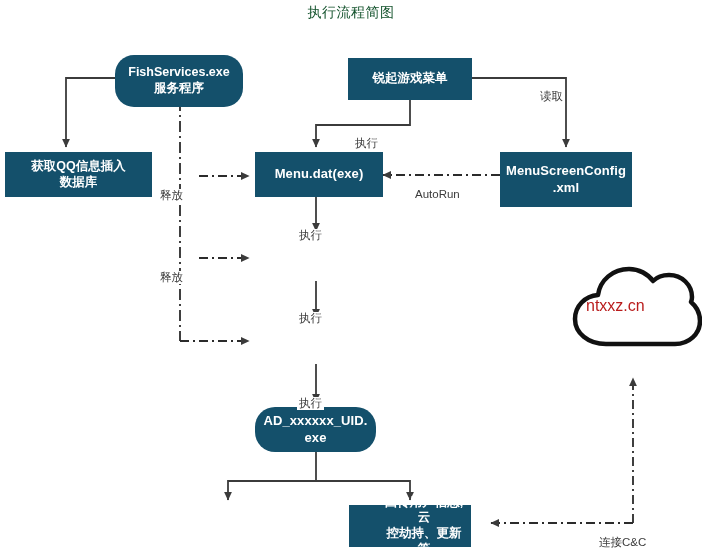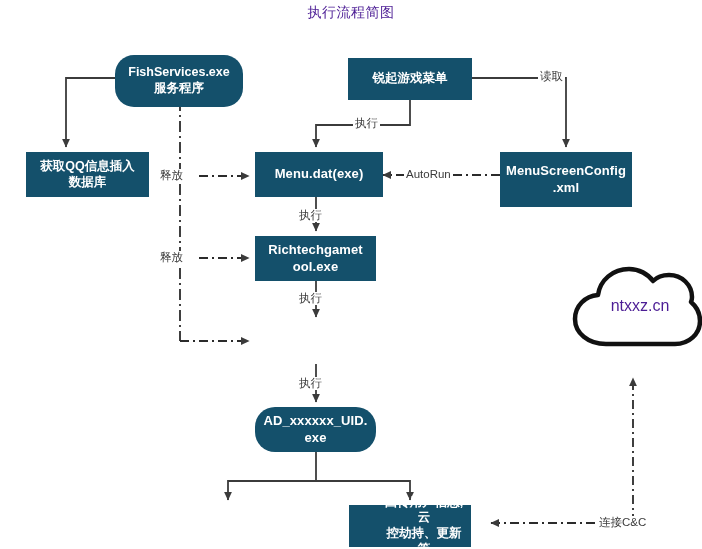--- a/index.html
+++ b/index.html
@@ -26,21 +26,21 @@
     width: 702px;
     height: 549px;
   }
   .title-text {
     position: absolute;
     left: 0;
     top: 4px;
     width: 702px;
     text-align: center;
     font-size: 14px;
-    color: #4c1d95;
+    color: #14532d;
     letter-spacing: 0.5px;
   }
   .node {
     position: absolute;
     background: #14506b;
     color: #ffffff;
     display: flex;
     align-items: center;
     justify-content: center;
     text-align: center;
@@ -66,27 +66,28 @@
     font-weight: bold;
   }
   .edge-label {
     position: absolute;
     font-size: 11.5px;
     color: #3b3b3b;
     background: #ffffff;
     padding: 0 2px;
     white-space: nowrap;
     line-height: 1.1;
+    margin-top: 20px;
   }
   .cloud-label {
     position: absolute;
     font-size: 16px;
-    color: #4c1d95;
+    color: #b91c1c;
     white-space: nowrap;
-    text-align: center;
+    text-align: left;
   }
 </style>
 </head>
 <body>
 
 <div id="diagram-root">
 
   <div class="title-text">执行流程简图</div>
 
   <svg class="layer" viewBox="0 0 702 549">
@@ -145,56 +146,52 @@
 
   <div class="node mixed" style="left:115px; top:55px; width:128px; height:52px;border-radius:19px;">
     <span class="node-label">FishServices.exe
 服务程序</span>
   </div>
 
   <div class="node cn" style="left:348px; top:58px; width:124px; height:42px;">
     <span class="node-label">锐起游戏菜单</span>
   </div>
 
-  <div class="node cn" style="left:5px; top:152px; width:123px; height:45px;margin-left:21px;">
+  <div class="node cn" style="left:5px; top:152px; width:147px; height:45px;">
     <span class="node-label">获取QQ信息插入
 数据库</span>
   </div>
 
   <div class="node en" style="left:255px; top:152px; width:128px; height:45px;">
     <span class="node-label">Menu.dat(exe)</span>
   </div>
 
   <div class="node en" style="left:500px; top:152px; width:132px; height:55px;">
     <span class="node-label">MenuScreenConfig
 .xml</span>
   </div>
 
-  <div class="node en" style="left:255px; top:236px; width:121px; height:45px;">
-    <span class="node-label">Richtechgamet
-ool.exe</span>
-  </div>
 
 
   <div class="node en" style="left:255px; top:407px; width:121px; height:45px;border-radius:20px;">
     <span class="node-label">AD_xxxxxx_UID.
 exe</span>
   </div>
 
 
   <div class="node cn" style="left:349px; top:505px; width:122px; height:42px;padding-left:32px;">
     <span class="node-label">回传用户信息, 云
 控劫持、更新等</span>
   </div>
 
   <div class="edge-label" style="left:353px; top:117px;">执行</div>
 
   <div class="edge-label" style="left:538px; top:70px;">读取</div>
 
-  <div class="edge-label" style="left:404px; top:168px;">AutoRun</div>
+  <div class="edge-label" style="left:413px; top:168px;">AutoRun</div>
 
   <div class="edge-label" style="left:158px; top:169px;">释放</div>
 
   <div class="edge-label" style="left:158px; top:251px;">释放</div>
 
   <div class="edge-label" style="left:297px; top:209px;">执行</div>
 
   <div class="edge-label" style="left:297px; top:292px;">执行</div>
 
   <div class="edge-label" style="left:297px; top:377px;">执行</div>

